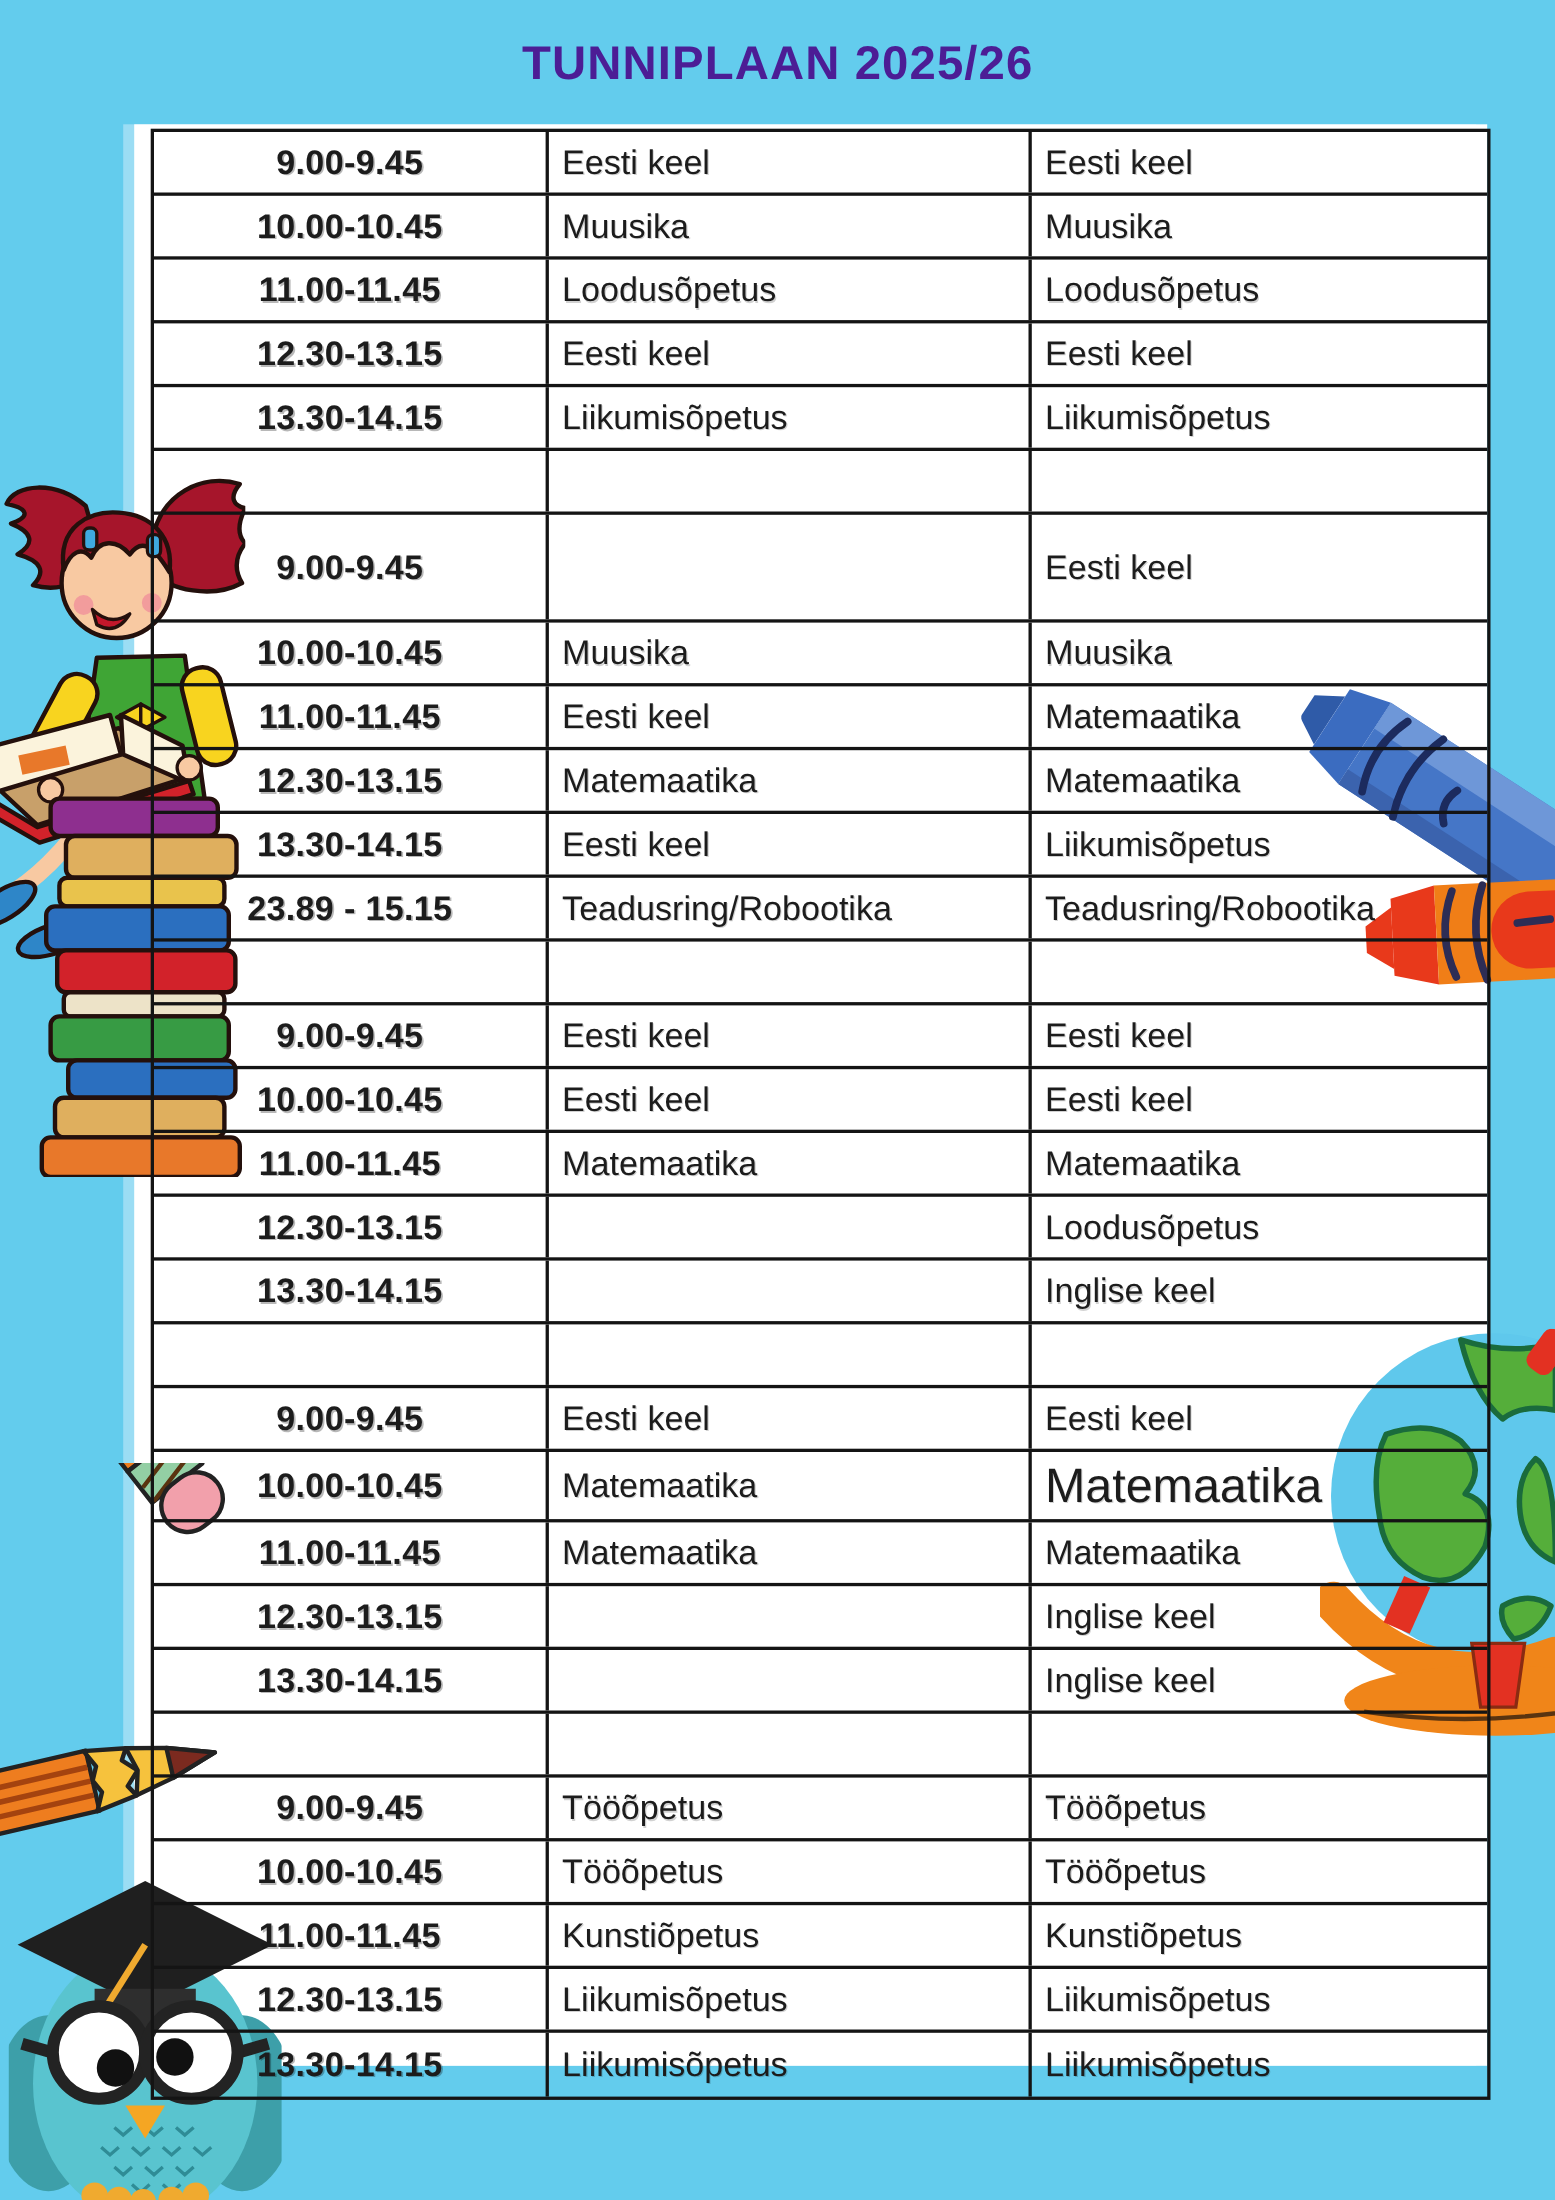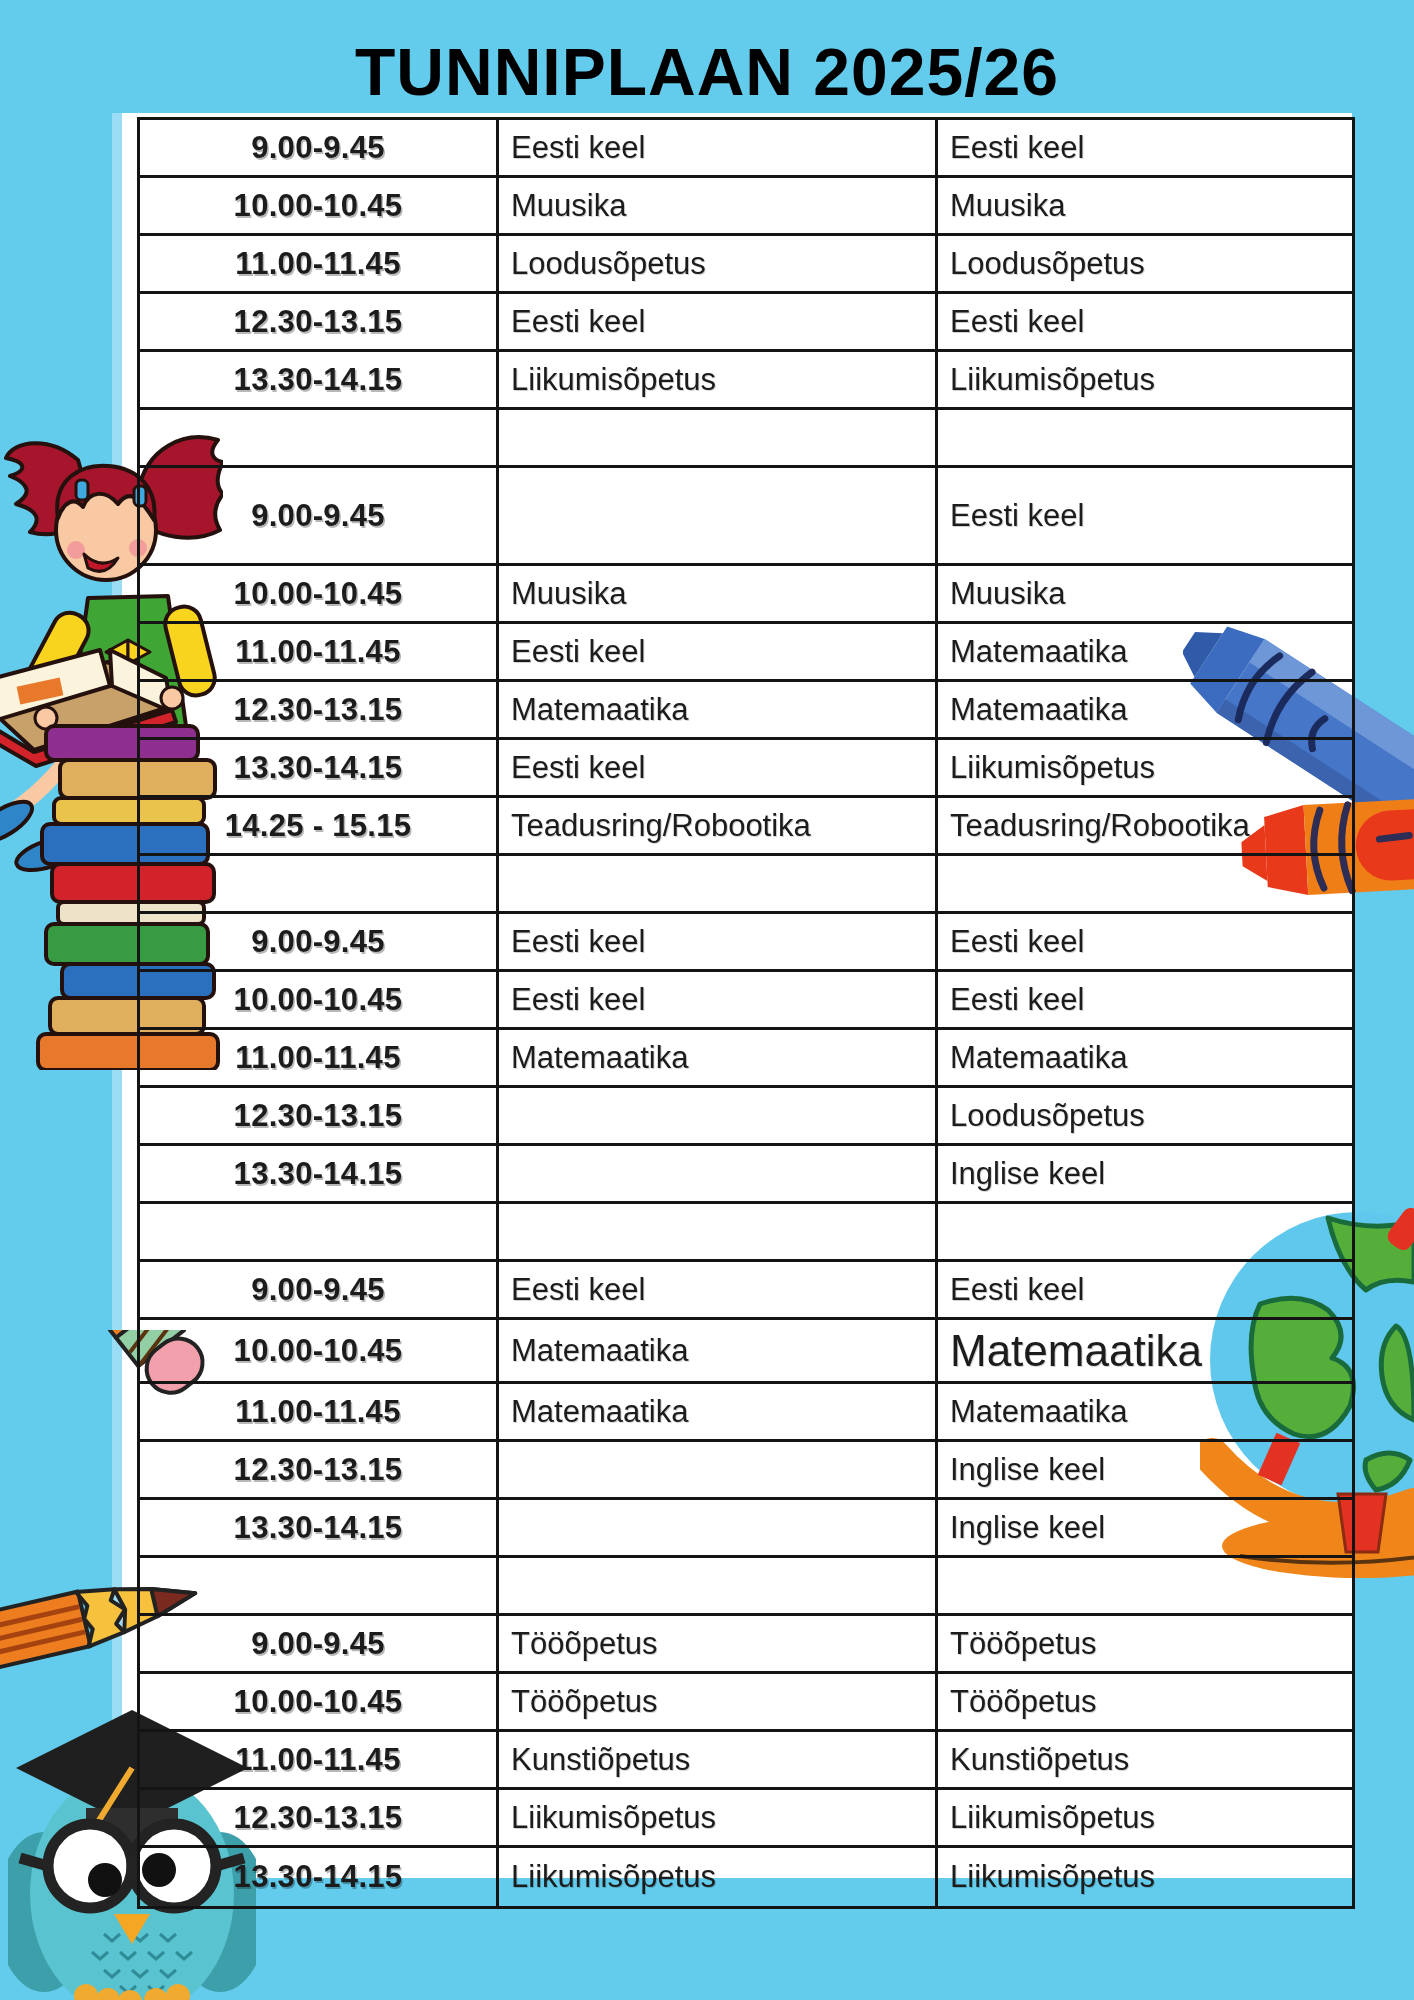--- a/index.html
+++ b/index.html
@@ -7,21 +7,21 @@
   }
   *{margin:0;padding:0;box-sizing:border-box;}
   html,body{width:1414px;height:2000px;}
   body{font-family:"Liberation Sans","DejaVu Sans",sans-serif;overflow:hidden;}
   .canvas{position:relative;width:1414px;height:2000px;background:var(--bg);overflow:hidden;}
 
   .page{position:absolute;left:122px;top:113px;width:1230px;height:1765px;background:var(--paper);
         box-shadow:-10px 0 0 var(--paper-edge);}
 
   .title{position:absolute;left:0;top:34px;width:1414px;text-align:center;
-         font-size:66px;font-weight:800;letter-spacing:1px;color:#000000;}
+         font-size:43px;font-weight:800;letter-spacing:1px;color:#4c1d95;}
 
   .art{position:absolute;}
   .art-girl{left:-12px;top:430px;}
   .art-crayon-blue{left:1183px;top:592px;}
   .art-crayon-orange{left:1238px;top:790px;}
   .art-globe{left:1200px;top:1208px;}
   .art-pencil-a{left:-8px;top:1330px;}
   .art-pencil-b{left:-8px;top:1545px;}
   .art-owl{left:8px;top:1668px;}
 
@@ -231,21 +231,21 @@
         <div class="cell time">12.30-13.15</div>
         <div class="cell sa">Matemaatika</div>
         <div class="cell sb">Matemaatika</div>
       </div>
       <div class="row">
         <div class="cell time">13.30-14.15</div>
         <div class="cell sa">Eesti keel</div>
         <div class="cell sb">Liikumisõpetus</div>
       </div>
       <div class="row">
-        <div class="cell time">14.25 - 15.15</div>
+        <div class="cell time">23.89 - 15.15</div>
         <div class="cell sa">Teadusring/Robootika</div>
         <div class="cell sb">Teadusring/Robootika</div>
       </div>
       <div class="row">
         <div class="cell time"></div>
         <div class="cell sa"></div>
         <div class="cell sb"></div>
       </div>
       <div class="row">
         <div class="cell time">9.00-9.45</div>

